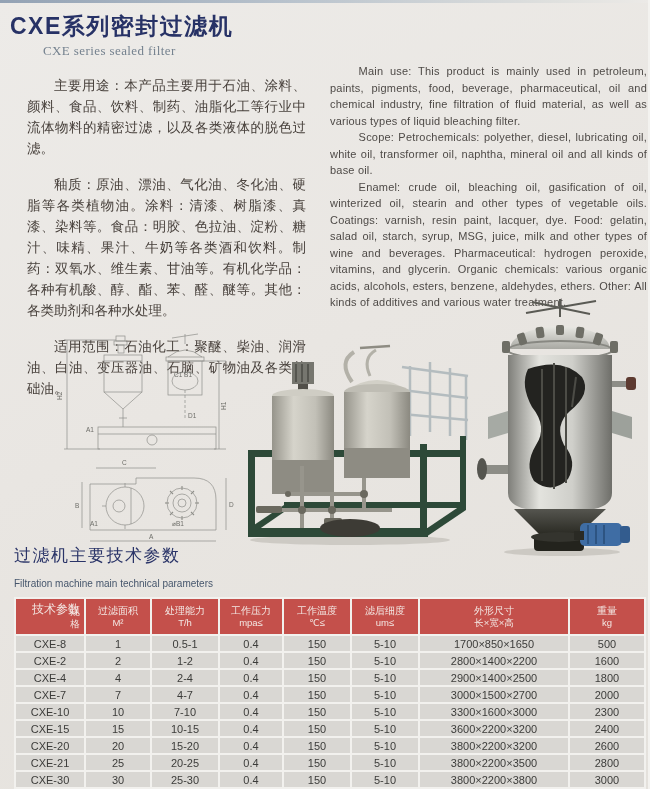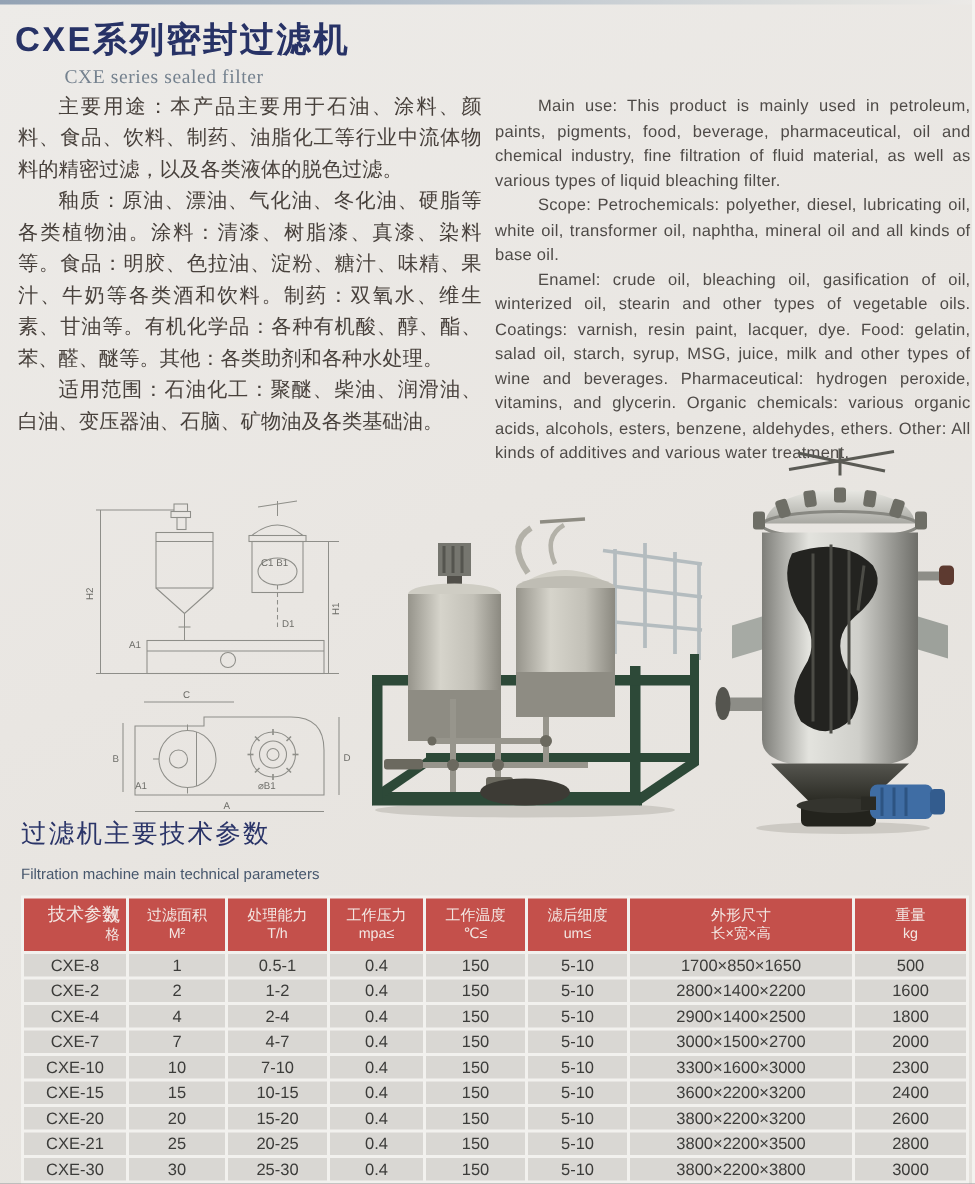--- a/index.html
+++ b/index.html
@@ -11,21 +11,21 @@
   .right-edge{position:absolute;top:0;right:0;width:2px;height:100%;background:#f3f2ef;}
 
   
   .title{position:absolute;left:10px;top:11px;font-size:23px;font-weight:bold;
          color:#273266;letter-spacing:1.5px;}
   .subtitle{position:absolute;left:43px;top:43px;font-size:13px;color:#75828f;letter-spacing:.4px;font-family:Liberation Serif, serif;}
 
   
   .cn-text{position:absolute;left:12px;top:60px;width:309px;font-size:13.5px;line-height:21px;
            color:#48413c;text-align:justify;}
-  .cn-text p{margin:0;text-indent:2em;}
+  .cn-text p{margin:15px;text-indent:2em;}
   .en-text{position:absolute;left:330px;top:63px;width:317px;font-size:11px;line-height:16.5px;
            color:#4e4a47;text-align:justify;letter-spacing:.2px;}
   .en-text p{margin:0;text-indent:2.6em;}
 
   
   .fig{position:absolute;}
   #fig-drawing{left:56px;top:330px;width:182px;height:224px;}
   #fig-machine{left:232px;top:332px;width:242px;height:216px;}
   #fig-vessel{left:474px;top:297px;width:172px;height:260px;}
   svg text{font-family:"Liberation Sans","DejaVu Sans",sans-serif;}

